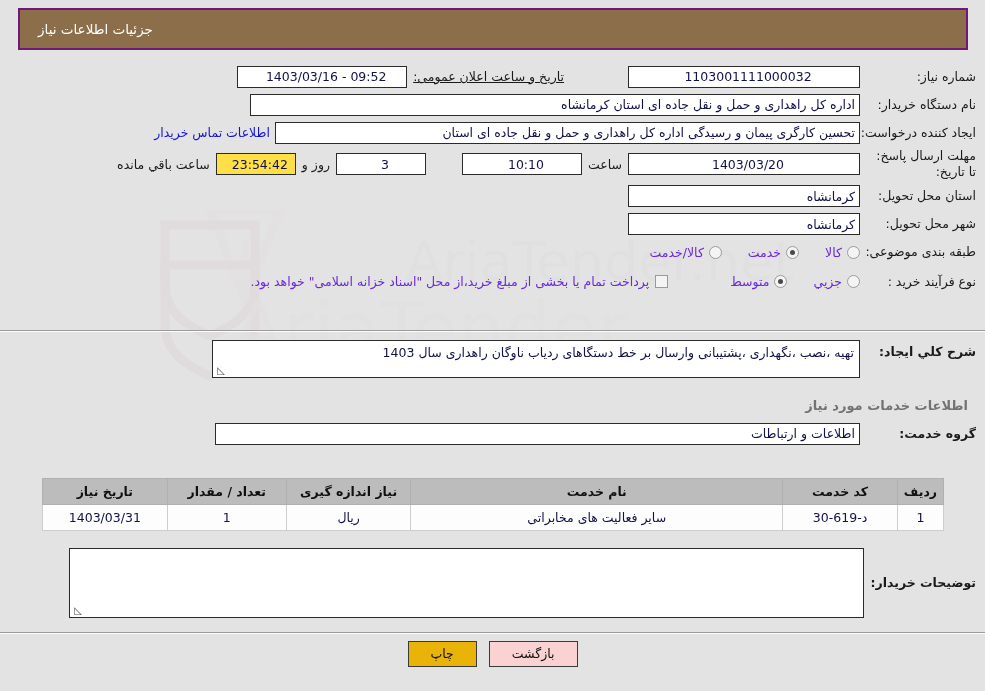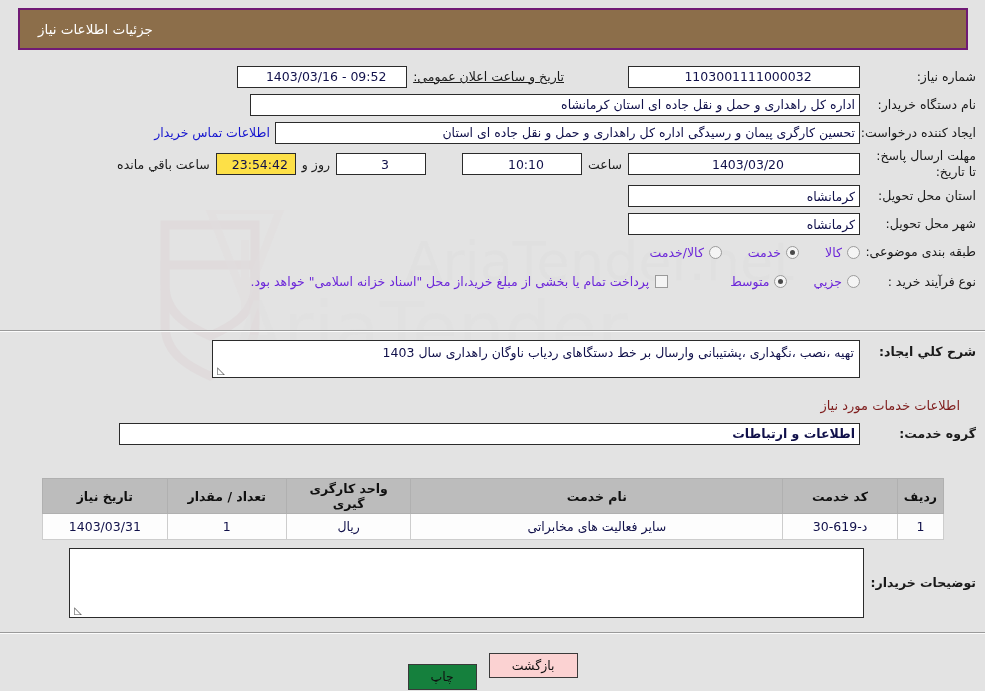--- a/index.html
+++ b/index.html
@@ -160,24 +160,24 @@
     position: absolute;
     left: 2px; bottom: 1px;
     width: 10px; height: 10px;
     color: #555;
     font-size: 10px;
     line-height: 10px;
   }
 
   .section-head {
     font-size: 13px;
-    font-weight: normal;
-    color: #7f1d1d;
+    font-weight: bold;
+    color: #737373;
     text-align: right;
-    margin: 10px 16px 8px 0;
+    margin: 10px 8px 8px 0;
     padding-left: 6px;
   }
 
   .bold-lbl { font-weight: bold; }
 
   
   table.items {
     border-collapse: collapse;
     width: 902px;
     margin: 6px auto 0 auto;
@@ -216,21 +216,21 @@
   }
   .btn {
     font-size: 12.5px;
     border: 1px solid #3a3a3a;
     padding: 3px 22px;
     cursor: pointer;
     font-family: "DejaVu Sans", "Liberation Sans", sans-serif;
     color: #101010;
     line-height: 1.4;
   }
-  .btn-print { background: #15803d; margin-top: 23px; }
+  .btn-print { background: #eab308; }
   .btn-back  { background: #fbd2d2; }
 
   .hr-strong {
     border: 0;
     border-top: 1px solid #9a9a9a;
     border-bottom: 1px solid #fcfcfc;
     margin: 0;
   }
 </style>
 </head>
@@ -346,32 +346,32 @@
         <span class="grip">◺</span>
       </div>
     </div>
   </div>
 
   <div style="position:absolute;left:10px;top:388px;width:966px;">
     <div class="section-head" style="padding-left:100px;">اطلاعات خدمات مورد نیاز</div>
 
     <div class="row" style="margin-top:6px;">
       <div class="lbl lbl-w bold-lbl">گروه خدمت:</div>
-      <div class="fld right" style="width:741px;font-weight:bold;">اطلاعات و ارتباطات</div>
+      <div class="fld right" style="width:645px;">اطلاعات و ارتباطات</div>
     </div>
   </div>
 
   <div style="position:absolute;left:10px;top:472px;width:966px;">
     <table class="items">
       <thead>
         <tr>
           <th style="width:42px;">ردیف</th>
           <th style="width:115px;">کد خدمت</th>
           <th style="width:375px;">نام خدمت</th>
-          <th style="width:125px;">واحد کارگری گیری</th>
+          <th style="width:125px;">نياز اندازه گیری</th>
           <th style="width:120px;">تعداد / مقدار</th>
           <th style="width:125px;">تاریخ نیاز</th>
         </tr>
       </thead>
       <tbody>
         <tr>
           <td>1</td>
           <td>د-619-30</td>
           <td>سایر فعالیت های مخابراتی</td>
           <td>ریال</td>

